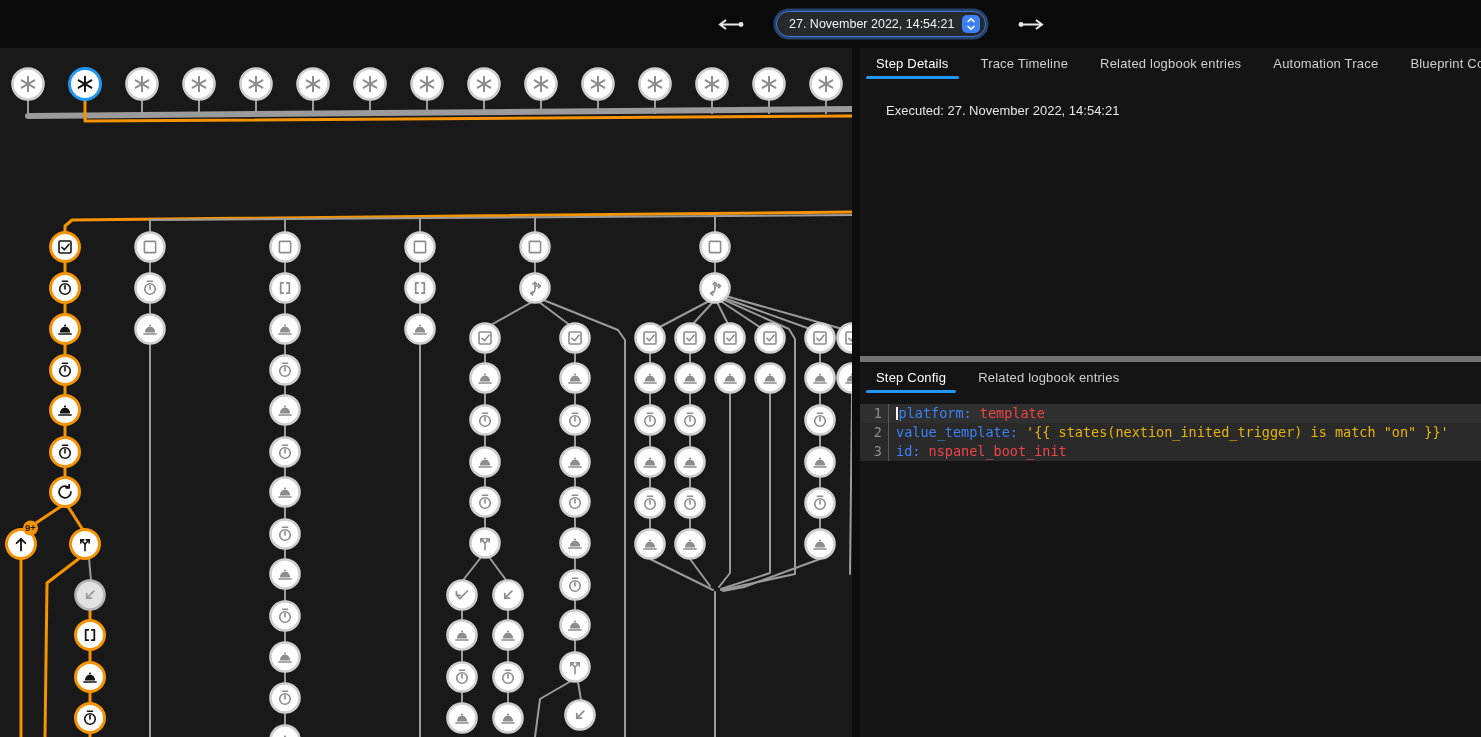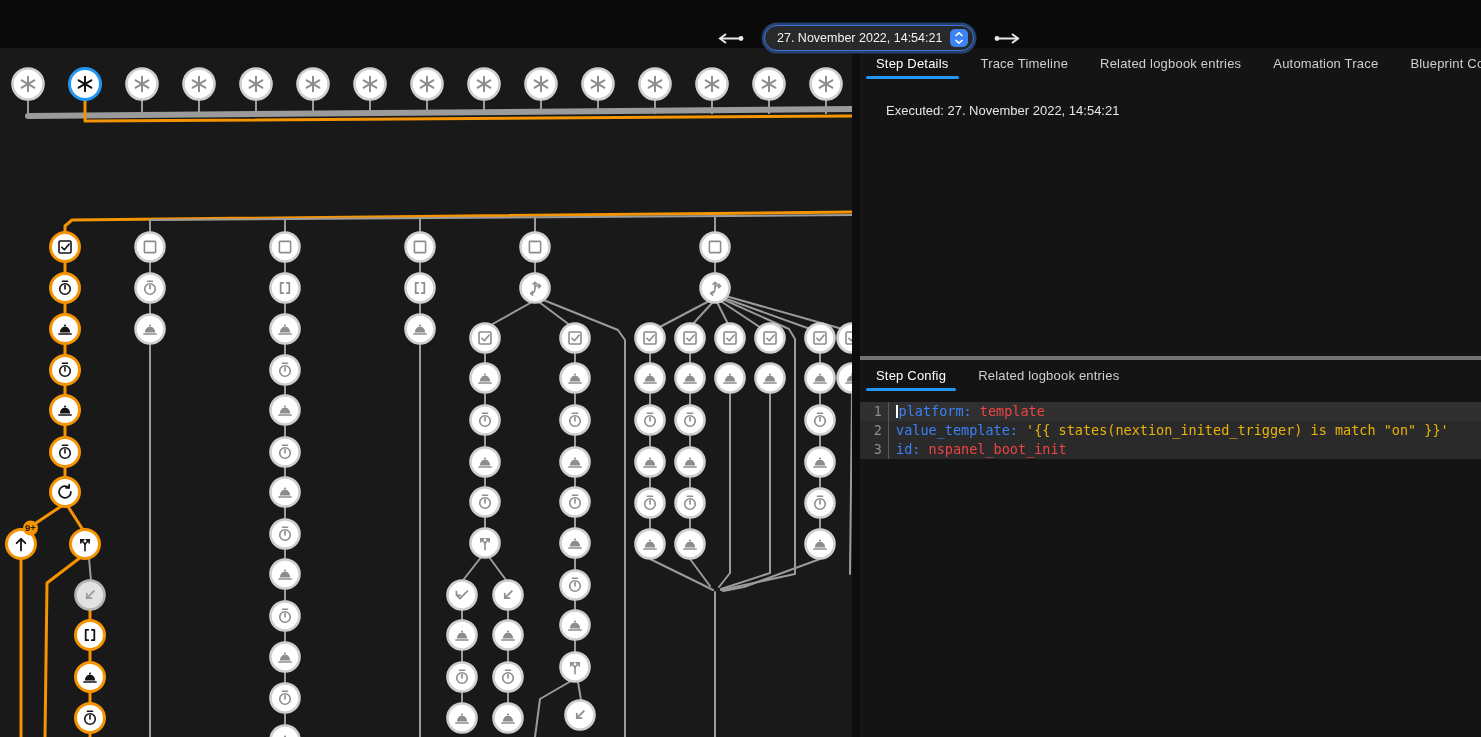--- a/index.html
+++ b/index.html
@@ -2,21 +2,21 @@
 <html><head>
 <meta charset="utf-8">
 <style>
   html,body{margin:0;padding:0;background:#0a0a0a;}
   #app{position:relative;width:1481px;height:737px;overflow:hidden;
        background:#191919;font-family:"Liberation Sans",sans-serif;
        -webkit-font-smoothing:antialiased;}
 
   
   #topbar{position:absolute;left:0;top:0;width:1481px;height:48px;background:#0a0a0a;z-index:10;}
-  #run-controls{position:absolute;left:712px;top:14px;height:48px;display:flex;align-items:center;gap:16px;}
+  #run-controls{position:absolute;left:712px;top:0;height:48px;display:flex;align-items:center;gap:28px;}
   .nav-arrow{background:none;border:none;padding:4px;cursor:pointer;display:flex;align-items:center;}
   #run-select{display:flex;align-items:center;gap:8px;height:22px;padding:1px 5px 1px 12px;
       background:#28292b;border:1.5px solid #3d74d9;box-shadow:0 0 0 2.5px #27426e;
       border-radius:13px;cursor:pointer;}
   #run-select .val{color:#f2f2f2;font-size:12.5px;white-space:nowrap;}
   .stepper{width:18px;height:18px;border-radius:5px;background:#3c82f7;display:flex;align-items:center;justify-content:center;}
 
   
   #graph{position:absolute;left:0;top:0;width:855px;height:737px;overflow:hidden;background:#191919;}
   #graph svg{position:absolute;left:0;top:0;}
@@ -28,21 +28,21 @@
   
   #right-panel{position:absolute;left:860px;top:48px;width:621px;height:689px;background:#141414;z-index:6;}
   .tabbar{display:flex;align-items:stretch;height:31px;}
   .tabbar.spread{justify-content:space-around;}
   .tab{display:flex;align-items:center;padding:0 16px;font-size:13px;color:#cfcfcf;
        cursor:pointer;position:relative;white-space:nowrap;letter-spacing:.2px;}
   .tab.active{color:#ffffff;}
   .tab.active::after{content:"";position:absolute;left:6px;right:6px;bottom:0;height:3px;
        background:#2196f3;border-radius:2px;}
   #executed{margin:24px 0 3px 26px;font-size:13px;color:#e6e6e6;}
-  #top-section{height:308px;border-bottom:4px solid #737373;}
+  #top-section{height:308px;border-bottom:6px solid #737373;}
 
   
   #editor{margin-top:11px;font-family:"DejaVu Sans Mono",monospace;font-size:13.5px;line-height:19px;}
   .code-row{display:flex;background:#2a2a2a;}
   .code-row.active-line{background:#303030;}
   .gutter{width:22px;flex:none;text-align:right;padding-right:6px;color:#8d8d8d;
           border-right:1px solid #5a5a5a;user-select:none;}
   .code-text{padding-left:7px;white-space:pre;color:#e8e8e8;}
   .tok-key{color:#3b82f6;}
   .tok-string{color:#eab308;}

